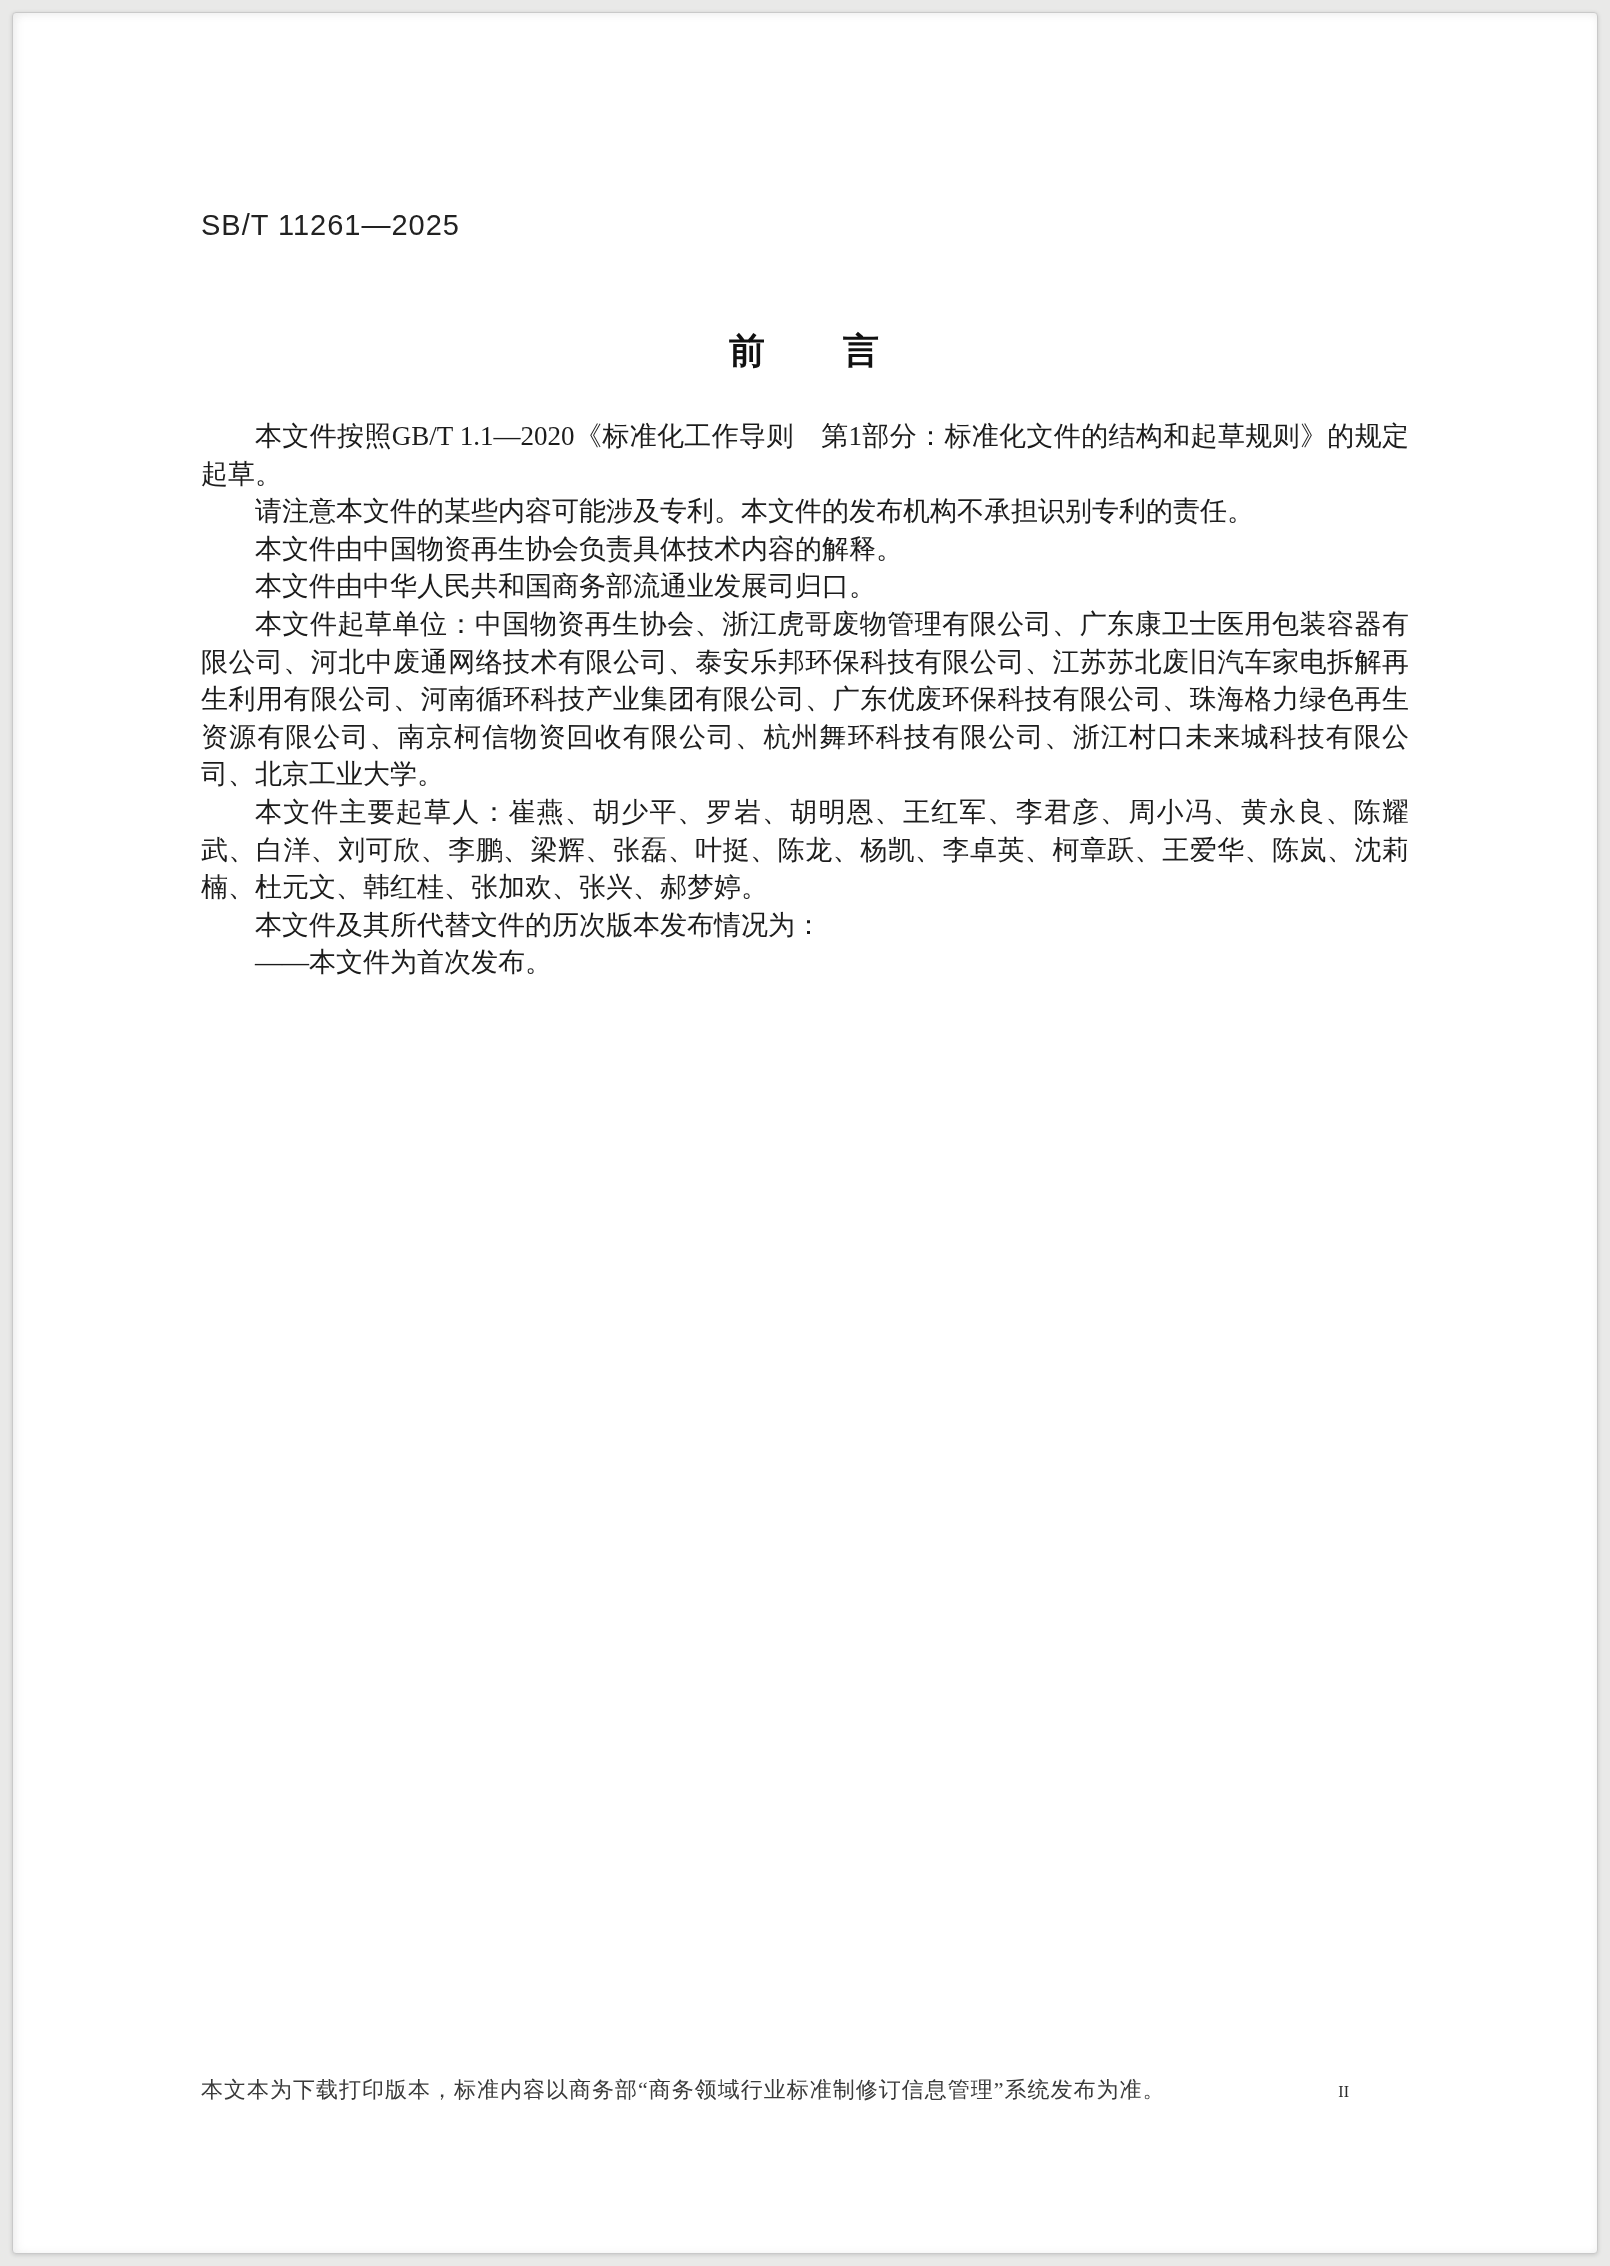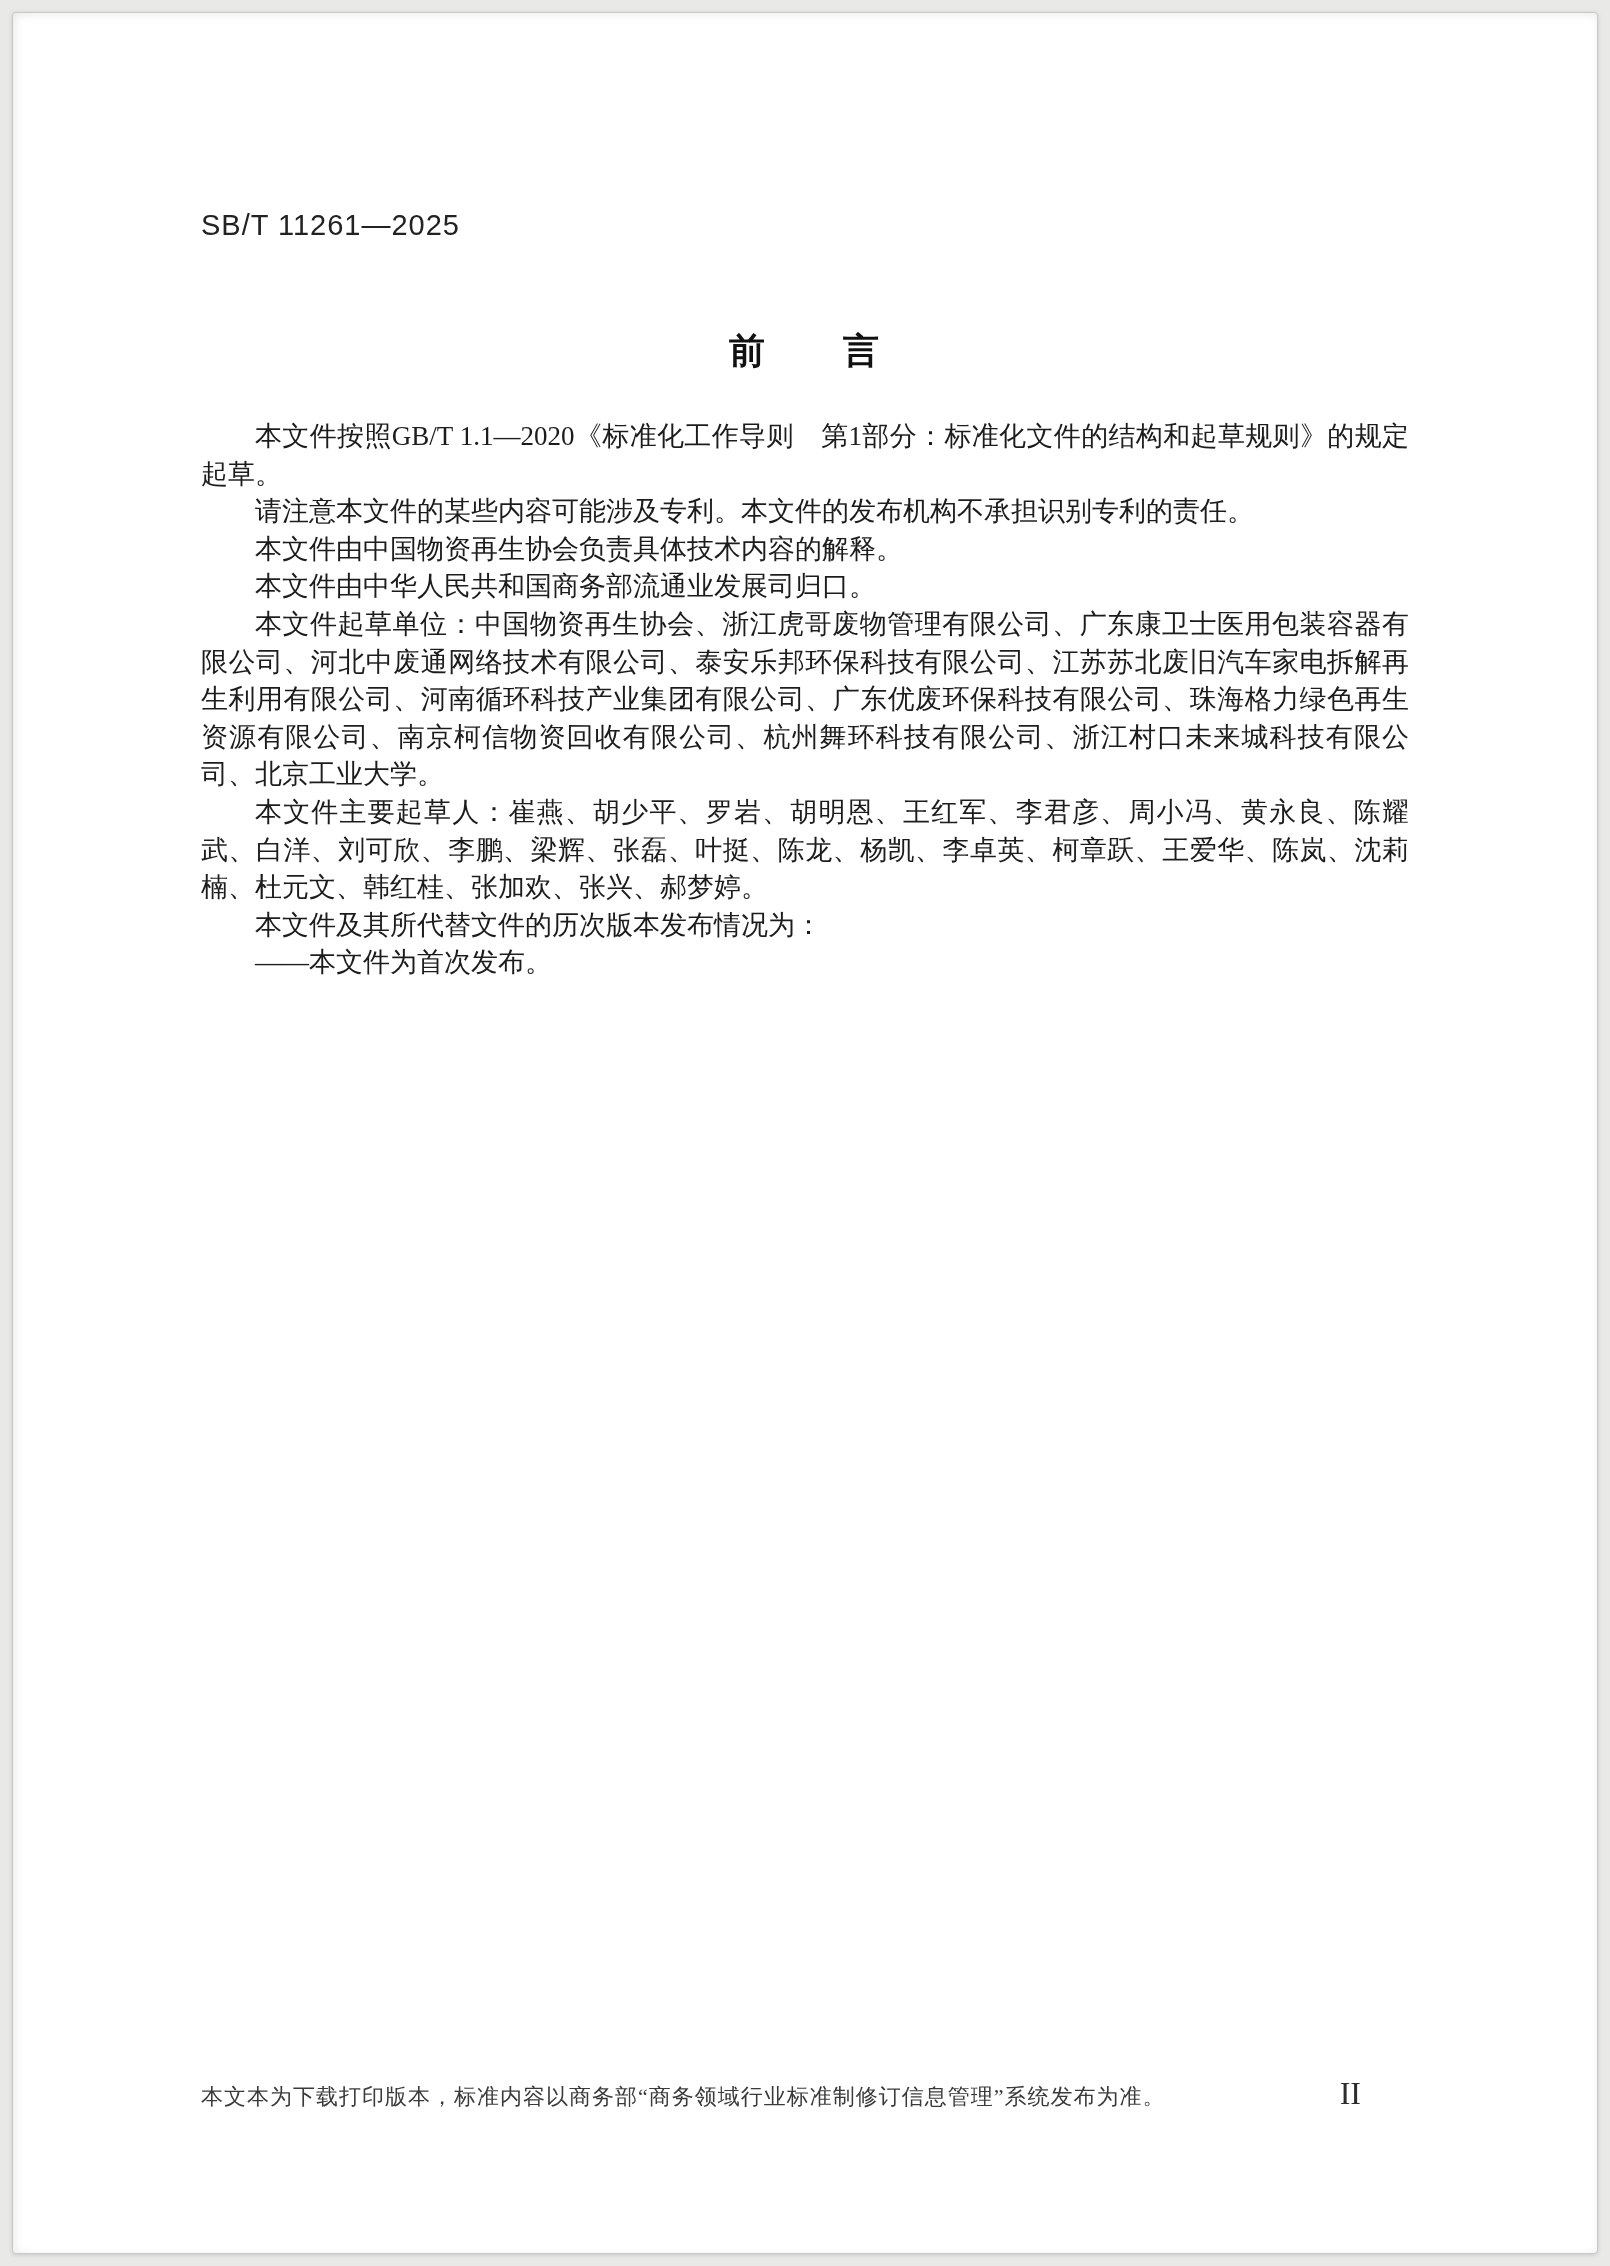--- a/index.html
+++ b/index.html
@@ -53,33 +53,33 @@
     margin: 0;
     font-size: 27px;
     line-height: 37.6px;
     text-align: justify;
     text-indent: 2em;
     color: #1c1c1c;
   }
   .doc-footer {
     position: absolute;
     left: 188px;
-    right: 188px;
+    right: 200px;
     top: 2062px;
     display: flex;
     justify-content: space-between;
     align-items: baseline;
   }
   .footer-note {
     font-size: 22px;
     color: #3a3a3a;
     letter-spacing: 1px;
   }
   .page-number {
-    font-size: 32px;
+    font-size: 16px;
     color: #2c2c2c;
     margin-right: 48px;
     font-family: "Liberation Serif", "DejaVu Serif", serif;
   }
 </style>
 </head>
 <body>
 
 <div class="page">
   <div class="content">

